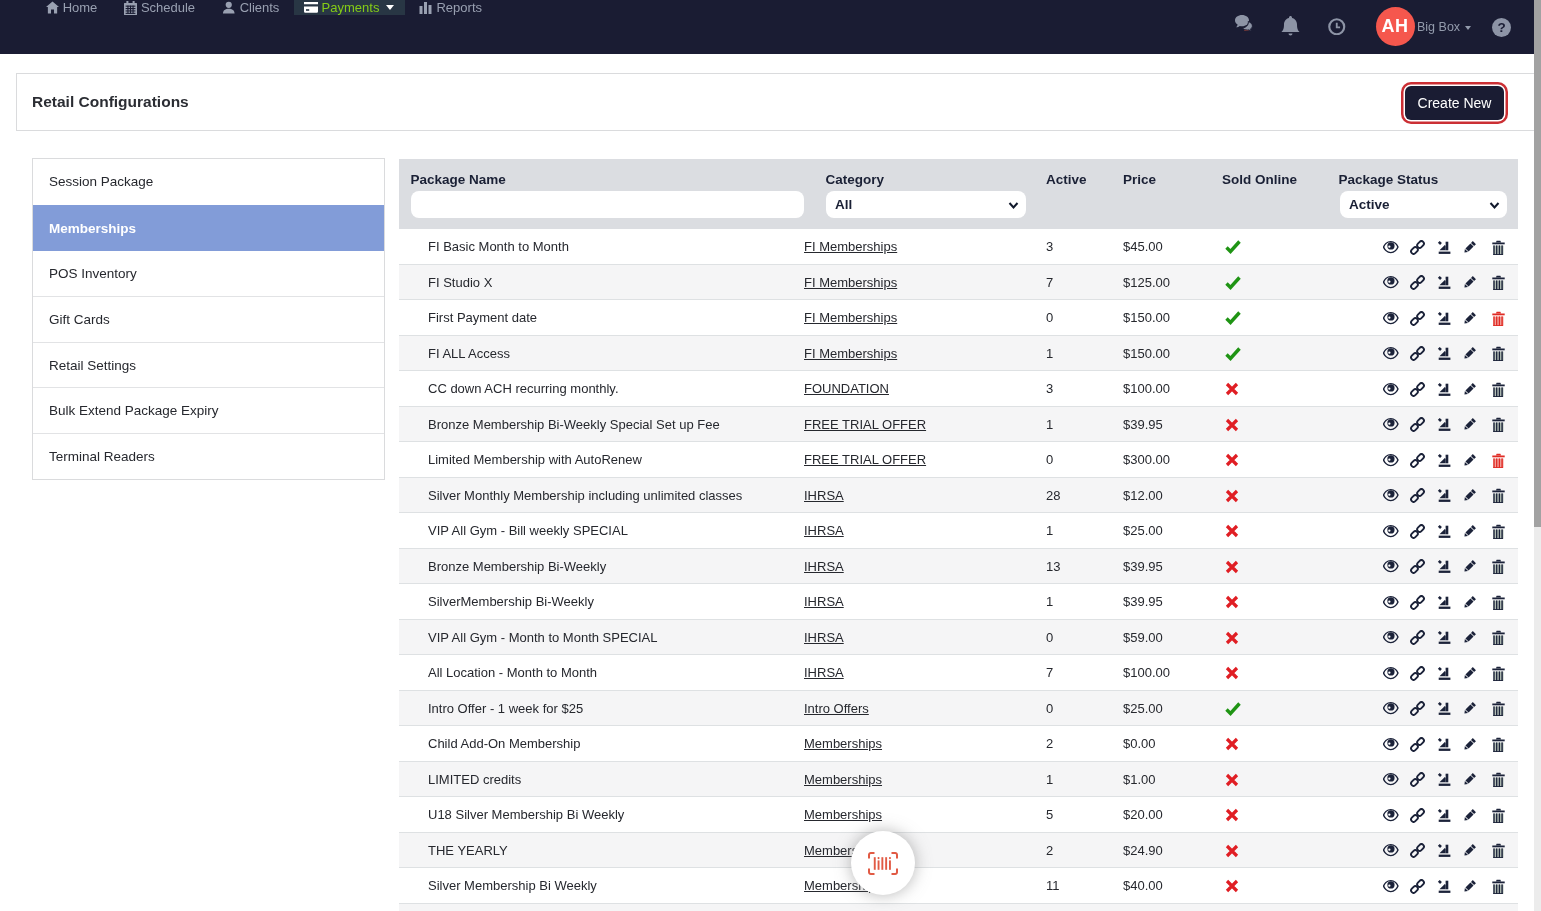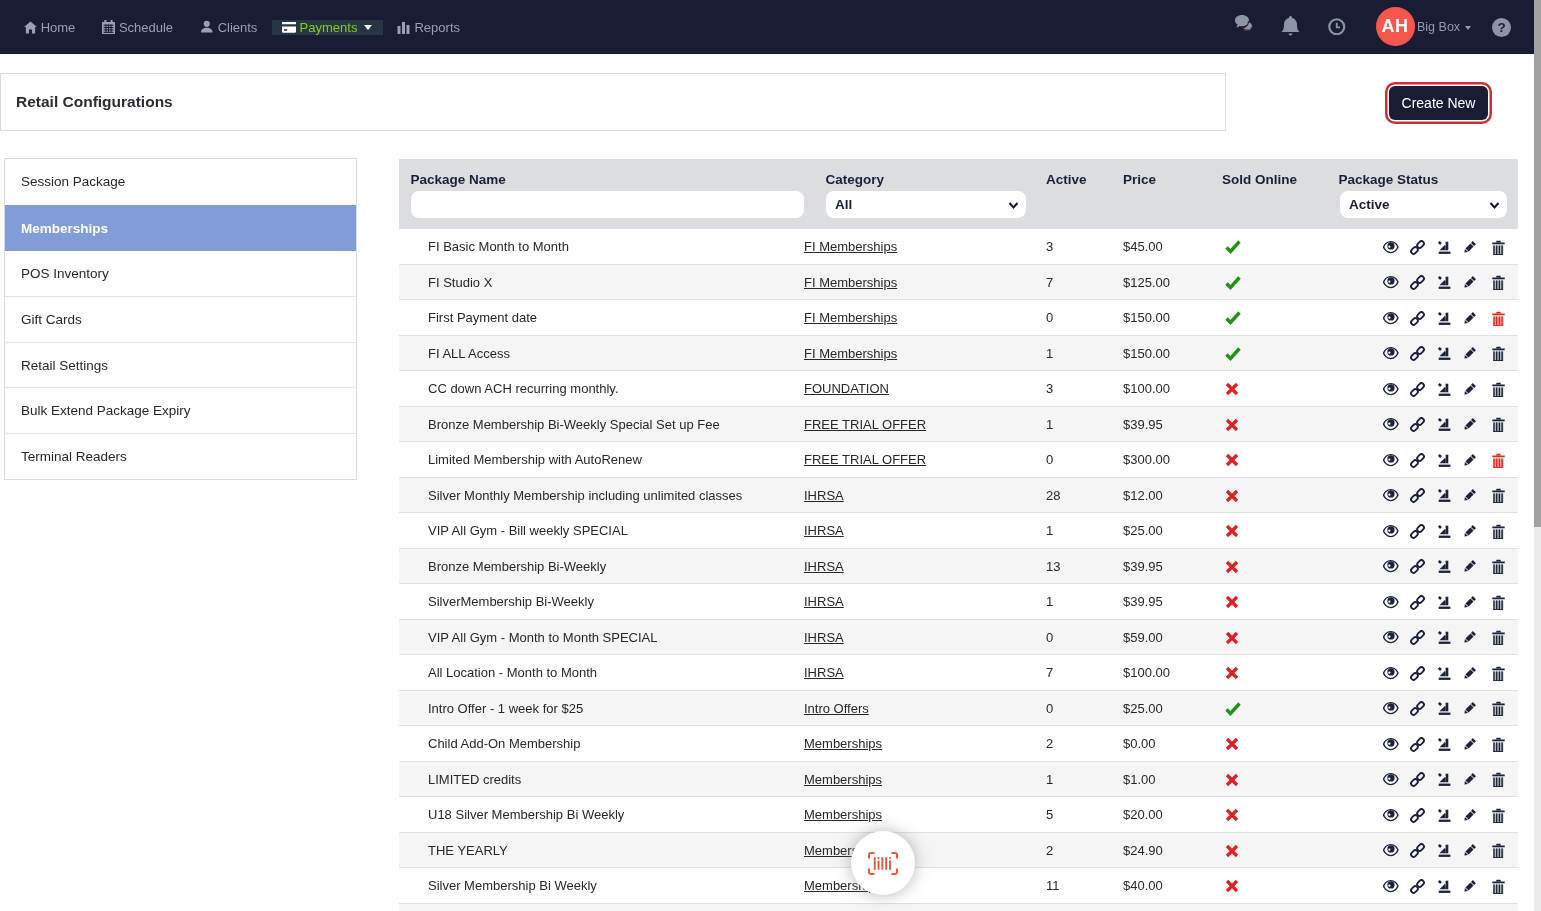--- a/index.html
+++ b/index.html
@@ -3,45 +3,45 @@
 <meta charset="utf-8">
 <style>
 * { margin:0; padding:0; box-sizing:border-box; }
 html,body { width:1541px; height:911px; overflow:hidden; background:#fff;
   font-family:"Liberation Sans", sans-serif; }
 body { position:relative; }
 
 
 .nav { position:absolute; left:0; top:0; width:1534px; height:54px; background:#1a1c33;
   display:flex; align-items:stretch; }
-.nav-left { display:flex; align-items:center; padding-left:10px; }
+.nav-left { display:flex; align-items:flex-start; padding-left:32px; }
 .ni { display:flex; align-items:center; justify-content:center; gap:4px; color:#99a0b1;
   font-size:13px; }
 .ni svg { display:block; }
 .ni.active { background:#283644; color:#84cc16; }
 .caret { width:0; height:0; border-left:4.5px solid transparent; border-right:4.5px solid transparent;
   border-top:5px solid #fff; margin-left:3px; }
 .nav-ic { position:absolute; top:0; }
 .avatar { position:absolute; left:1375.5px; top:6.5px; width:39px; height:39px; border-radius:50%;
   background:#f5574d; color:#fff; font-size:18px; font-weight:bold; display:flex;
   align-items:center; justify-content:center; letter-spacing:0.5px; }
 .bigbox { position:absolute; left:1417px; top:20px; color:#939bac; font-size:12.5px; }
 .bb-caret { position:absolute; left:1464.5px; top:26px; width:0; height:0;
   border-left:3.5px solid transparent; border-right:3.5px solid transparent; border-top:4.5px solid #939bac; }
 
 
-.hcard { position:absolute; left:0; top:73px; width:1226px; height:58px; background:#fff;
+.hcard { position:absolute; left:16px; top:73px; width:1524px; height:58px; background:#fff;
   border:1px solid #dadbdd; }
 .hcard h1 { position:absolute; left:15px; top:19px; font-size:15.5px; font-weight:bold; color:#2b2d33; }
 .createbtn { position:absolute; left:1388px; top:12px; width:99px; height:34px; background:#1a1c33;
   color:#fff; font-size:14px; border:none; border-radius:6px; font-family:"Liberation Sans",sans-serif;
   box-shadow:0 0 0 1.5px #fff, 0 0 0 4px #cb2f34; }
 
 
-.sidebar { position:absolute; left:4px; top:158px; width:353px; background:#fff;
+.sidebar { position:absolute; left:32px; top:158px; width:353px; background:#fff;
   border:1px solid #dadbdd; }
 .sb-item { height:45.7px; line-height:45px; padding-left:16px; font-size:13.5px; color:#26282e;
   border-top:1px solid #e2e3e5; }
 .sb-item:first-child { border-top:none; }
 .sb-item.active { background:#829cd8; color:#fff; border-top-color:#829cd8; font-weight:bold; }
 .sb-item.active + .sb-item { border-top-color:#829cd8; }
 
 
 .tbl { position:absolute; left:399px; top:158.5px; width:1119px; }
 .thead { position:relative; height:70.5px; background:#dbdde1; }

